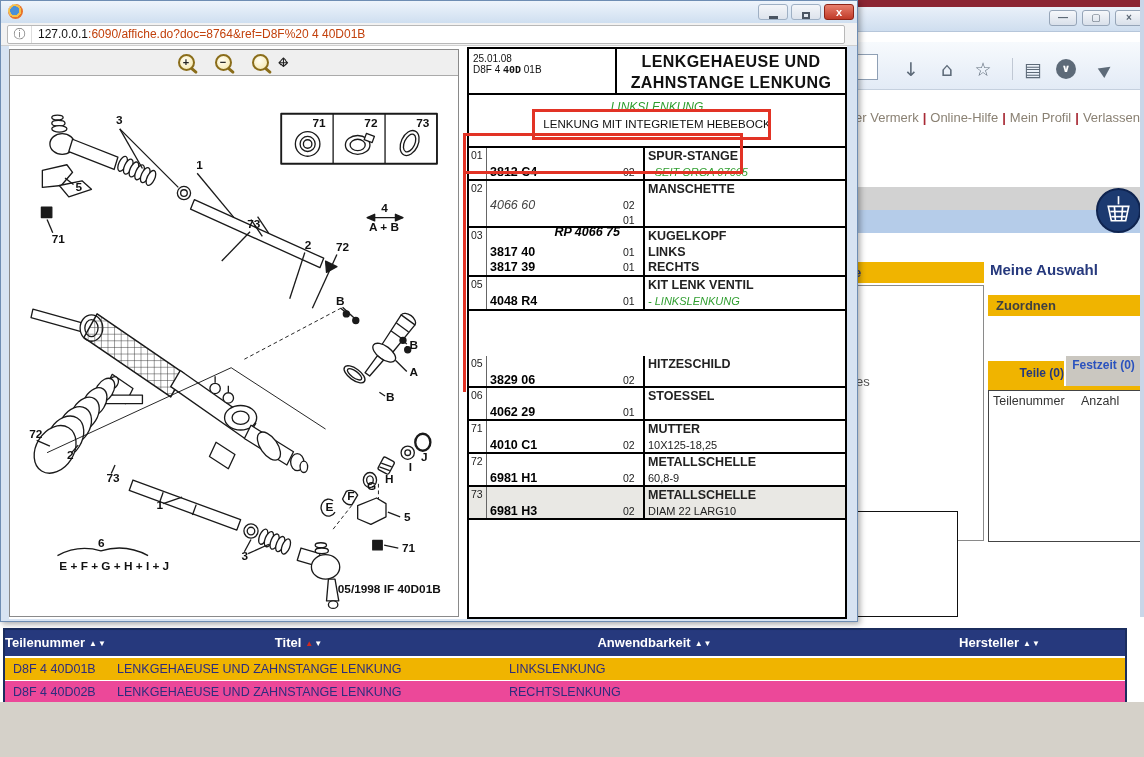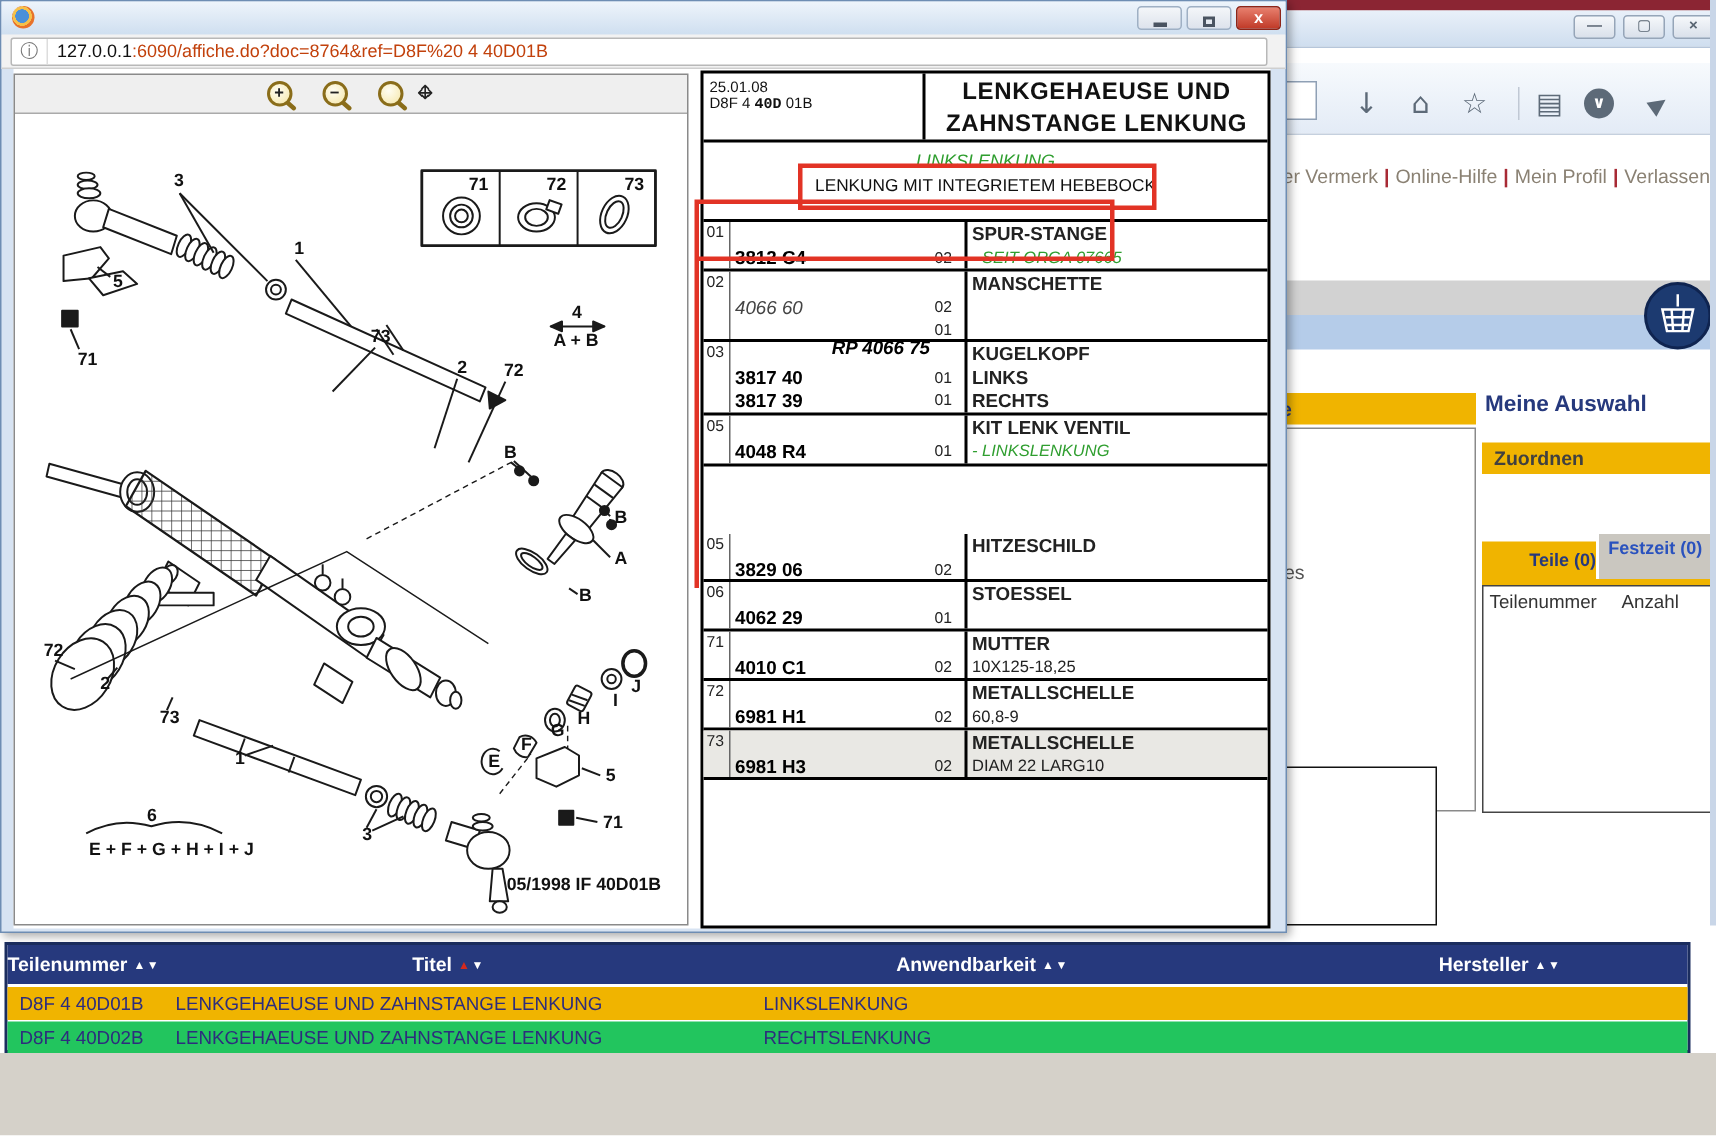--- a/index.html
+++ b/index.html
@@ -55,21 +55,21 @@
   
   #rtable { left:3px; top:628px; width:1124px; height:74px; border:2px solid #1b2d5e; background:#fff; }
   #rt-head { position:absolute; left:0; top:0; width:100%; height:26px; background:#26397d; }
   .rt-h { position:absolute; top:0; height:26px; line-height:26px; color:#fff; font-weight:bold;
     font-size:13px; white-space:nowrap; }
   .rt-h.ctr { transform:translateX(-50%); }
   .rt-arrows { font-size:8px; letter-spacing:1px; vertical-align:1px; padding-left:4px; }
   .rt-arrows .red { color:#d42a1e; }
   .rt-row { position:absolute; left:0; width:100%; height:22px; font-size:12.5px; color:#2d2d7d; }
   .rt-row.sel { background:#f0b400; }
-  .rt-row.alt { background:#22c55e; }
+  .rt-row.alt { background:#ec4899; }
   .rt-c { position:absolute; top:0; height:22px; line-height:22px; white-space:nowrap; }
   .rt-c.c1 { left:8px; } .rt-c.c2 { left:112px; } .rt-c.c3 { left:504px; }
   #bg-bottomgray { left:0; top:702px; width:1144px; height:55px; background:#d5d1c9; }
 
   
   #fwin { position:absolute; left:0; top:0; width:858px; height:622px; background:#d7e3f2;
     border:1px solid #6e8db3; box-shadow:2px 2px 6px rgba(0,0,0,.35); z-index:10; }
   #fw-titlebar { position:absolute; left:0; top:0; width:100%; height:22px;
     background:linear-gradient(#eef4fb,#cfdff0); }
   #fw-title { position:absolute; left:26px; top:4px; font-size:12.5px; color:#1a1a1a; white-space:nowrap; }

